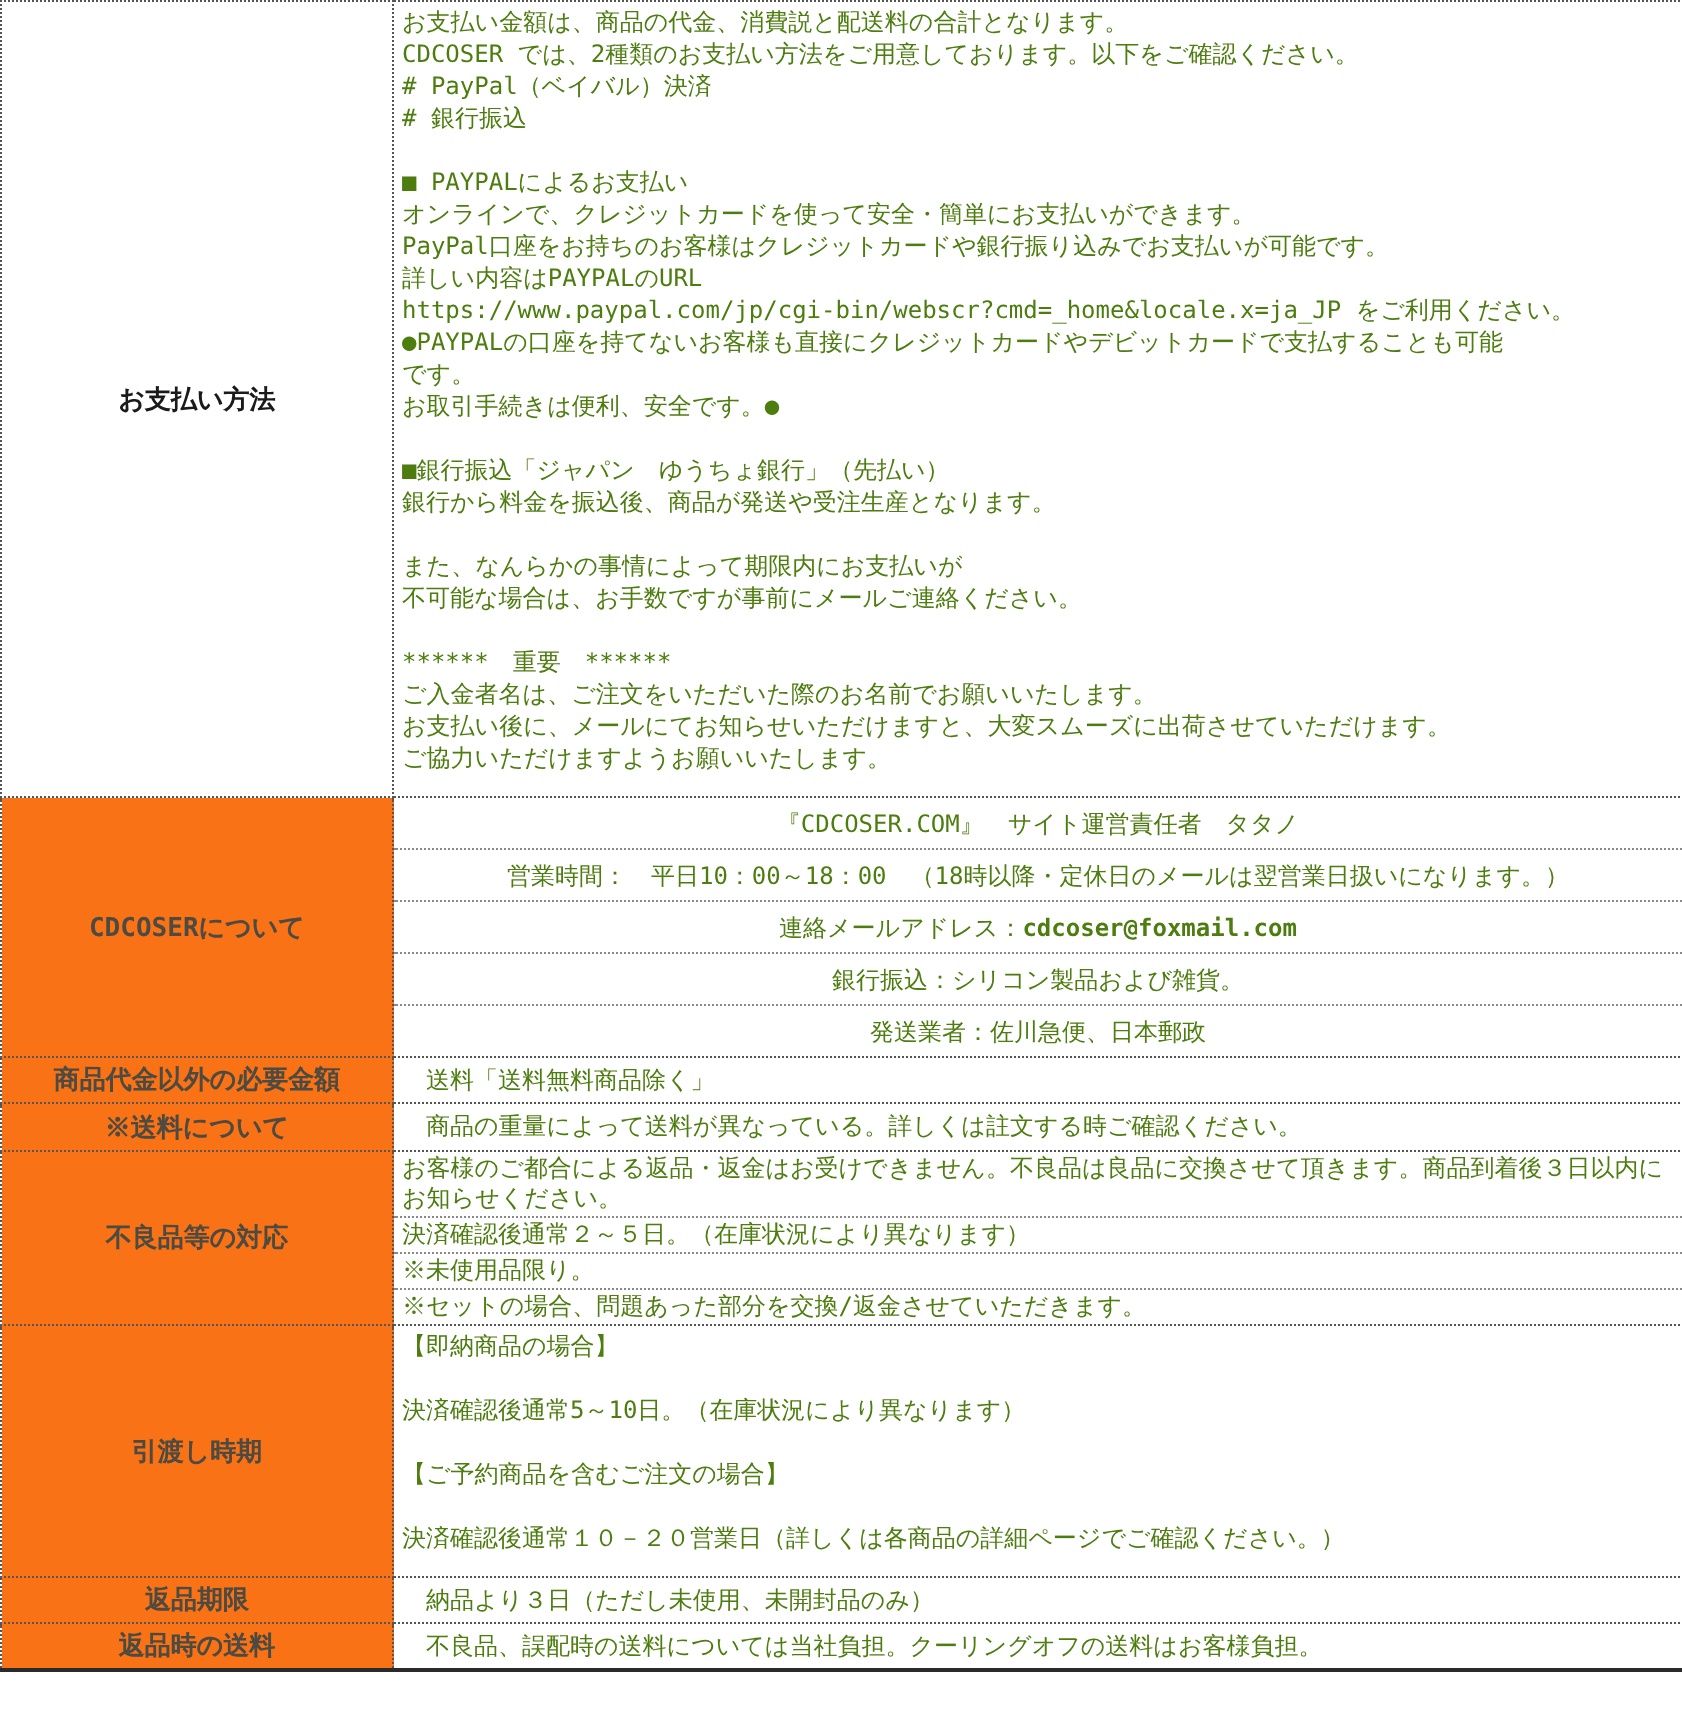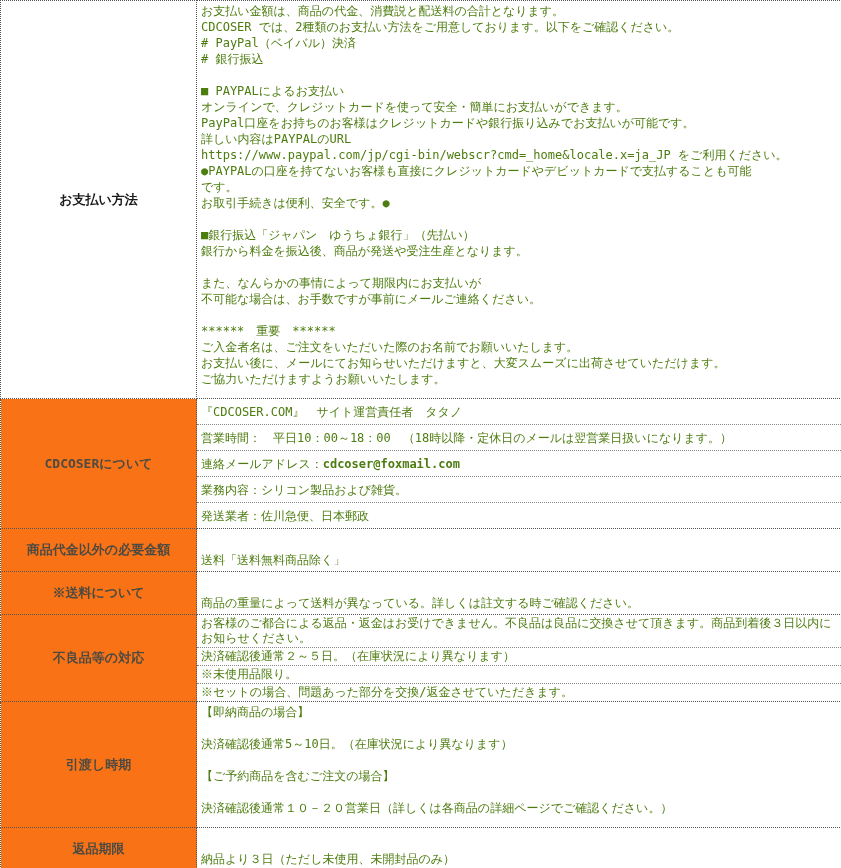--- a/index.html
+++ b/index.html
@@ -39,27 +39,27 @@
     font-size: 12px;
     color: #4d7c0f;
   }
   .multiline {
     white-space: pre-line;
     line-height: 16px;
     padding: 2px 4px;
   }
   .singletext {
     line-height: 16px;
-    padding: 3px 4px;
-    margin-top: 20px;
+    padding: 3px 16px;
   }
   .subrow {
     line-height: 16px;
     padding: 5px 4px 4px 4px;
     border-bottom: 1px dotted #888;
+    text-align: center;
   }
   .subrow.last { border-bottom: none; }
   .subrow-tight {
     line-height: 15px;
     padding: 1px 4px;
     border-bottom: 1px dotted #888;
   }
   .subrow-tight.last { border-bottom: none; }
   .subrow-slim {
     line-height: 16px;
@@ -118,21 +118,21 @@
 ご協力いただけますようお願いいたします。</div>
       </td>
     </tr>
 
     <tr class="r2">
       <th>CDCOSERについて</th>
       <td>
         <div class="subrow">『CDCOSER.COM』　サイト運営責任者　タタノ</div>
         <div class="subrow">営業時間：　平日10：00～18：00　（18時以降・定休日のメールは翌営業日扱いになります。）</div>
         <div class="subrow"><span>連絡メールアドレス：</span><span class="email">cdcoser@foxmail.com</span></div>
-        <div class="subrow">業務内容：シリコン製品および雑貨。</div>
+        <div class="subrow">銀行振込：シリコン製品および雑貨。</div>
         <div class="subrow last">発送業者：佐川急便、日本郵政</div>
       </td>
     </tr>
 
     <tr class="r3">
       <th>商品代金以外の必要金額</th>
       <td>
         <div class="singletext">送料「送料無料商品除く」</div>
       </td>
     </tr>

